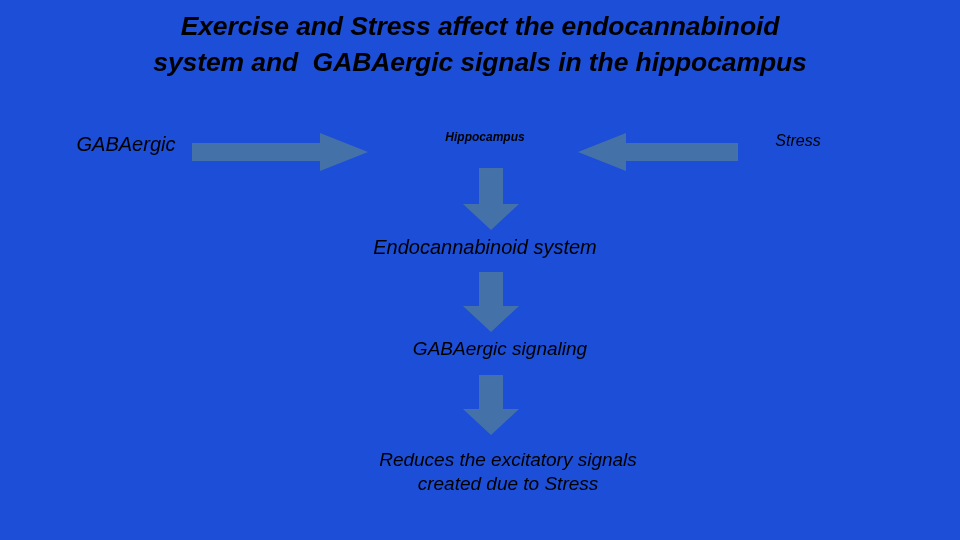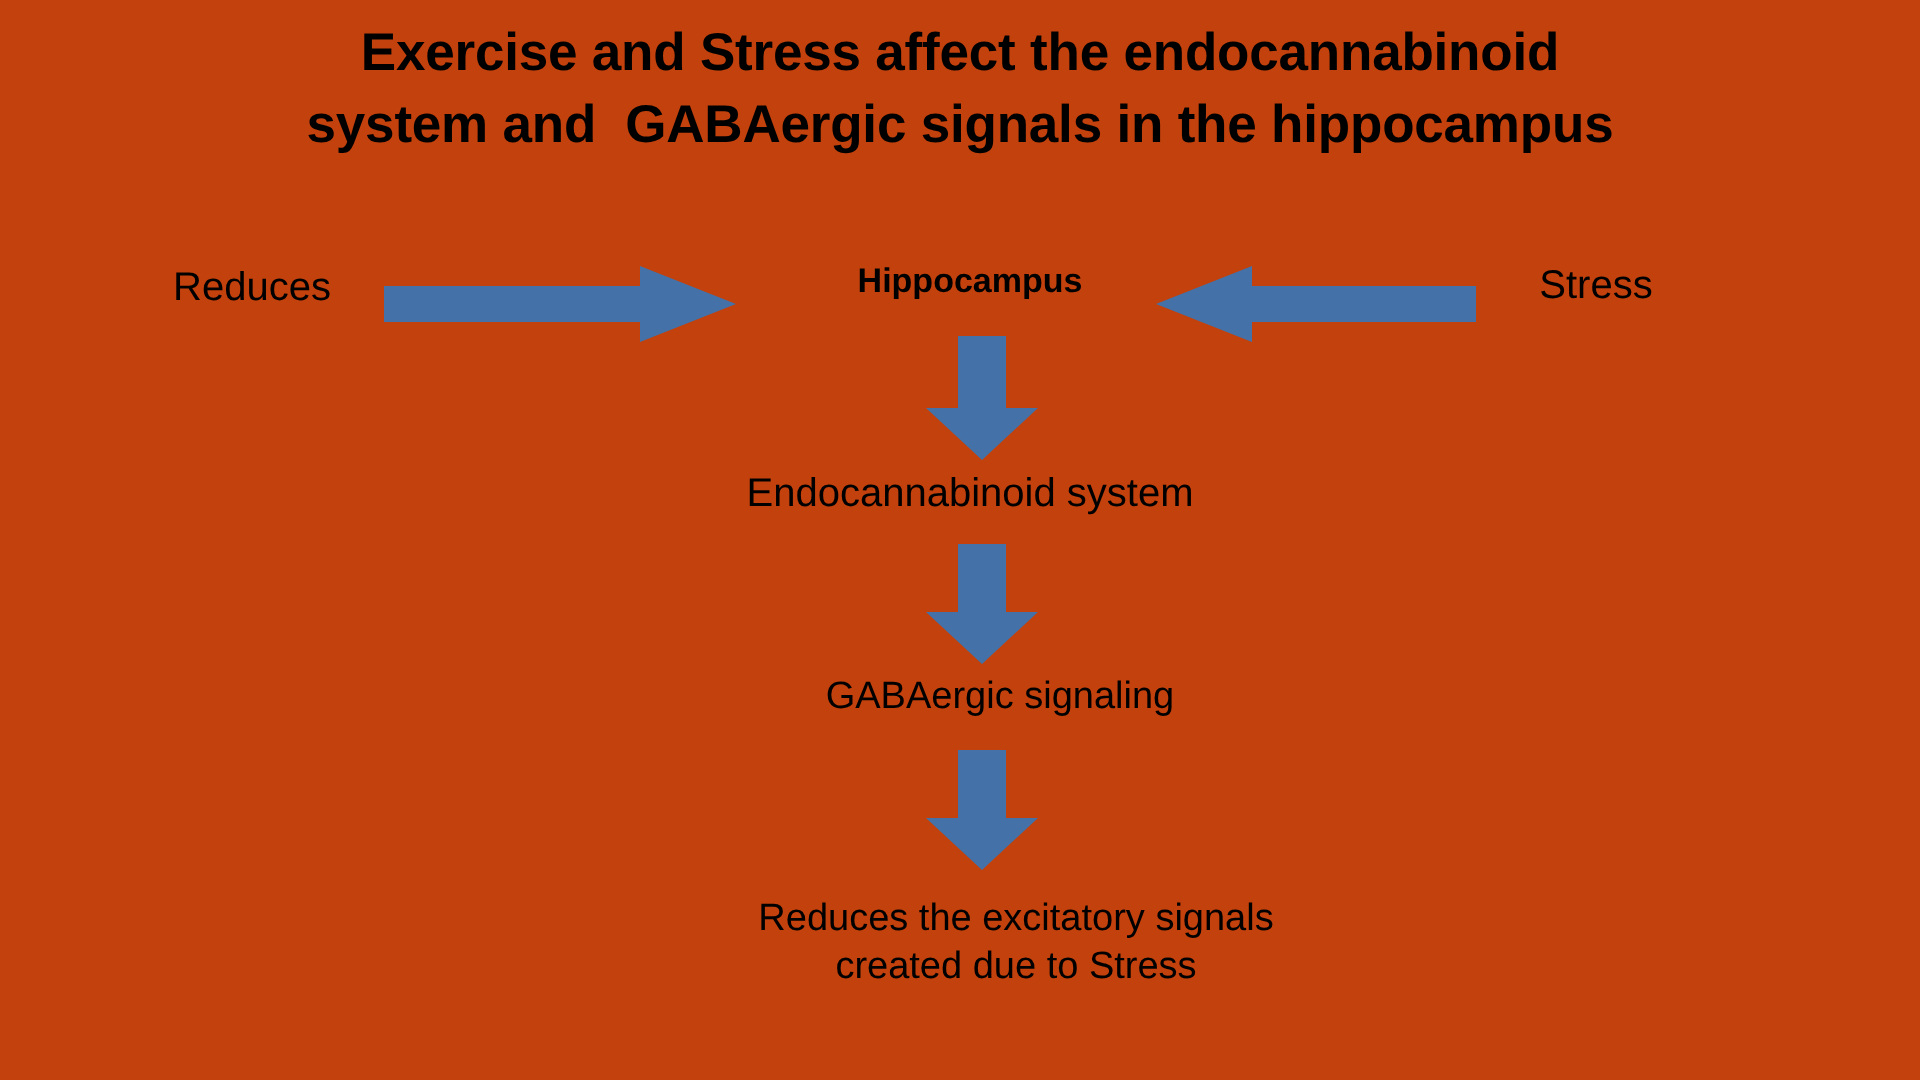--- a/index.html
+++ b/index.html
@@ -12,21 +12,22 @@
     height: 540px;
     position: relative;
     font-family: "Liberation Sans", sans-serif;
     color: #000000;
     overflow: hidden;
   }
 
   .slide {
     position: absolute;
     inset: 0;
-    background: #c2410c;
+    background: #1d4ed8;
+    font-style: italic;
   }
 
   
   .title {
     position: absolute;
     top: 8px;
     left: 0;
     width: 960px;
     text-align: center;
     font-weight: bold;
@@ -49,28 +50,28 @@
   .node-exercise {
     left: 36px;
     top: 132px;
     width: 180px;
     font-size: 20px;
   }
   .node-hippocampus {
     left: 390px;
     top: 130px;
     width: 190px;
-    font-size: 17px;
+    font-size: 12px;
     font-weight: bold;
   }
   .node-stress {
     left: 708px;
     top: 131px;
     width: 180px;
-    font-size: 20px;
+    font-size: 16px;
     text-align: center;
   }
   .node-ecs {
     left: 330px;
     top: 235px;
     width: 310px;
     font-size: 20px;
     text-align: center;
   }
   .node-gaba {
@@ -96,21 +97,21 @@
 </head>
 <body>
 
 <div class="slide">
 
   <div class="title">
     <span class="title-line">Exercise and Stress affect the endocannabinoid</span>
     <span class="title-line">system and  GABAergic signals in the hippocampus</span>
   </div>
 
-  <div class="node node-exercise">Reduces</div>
+  <div class="node node-exercise">GABAergic</div>
   <div class="node node-hippocampus">Hippocampus</div>
   <div class="node node-stress">Stress</div>
 
   <div class="arrow" style="left:192px; top:133px;">
     <svg width="176" height="38" viewBox="0 0 176 38">
       <polygon points="0,10 128,10 128,0 176,19 128,38 128,28 0,28" fill="#4472a8"></polygon>
     </svg>
   </div>
 
   <div class="arrow" style="left:578px; top:133px;">

